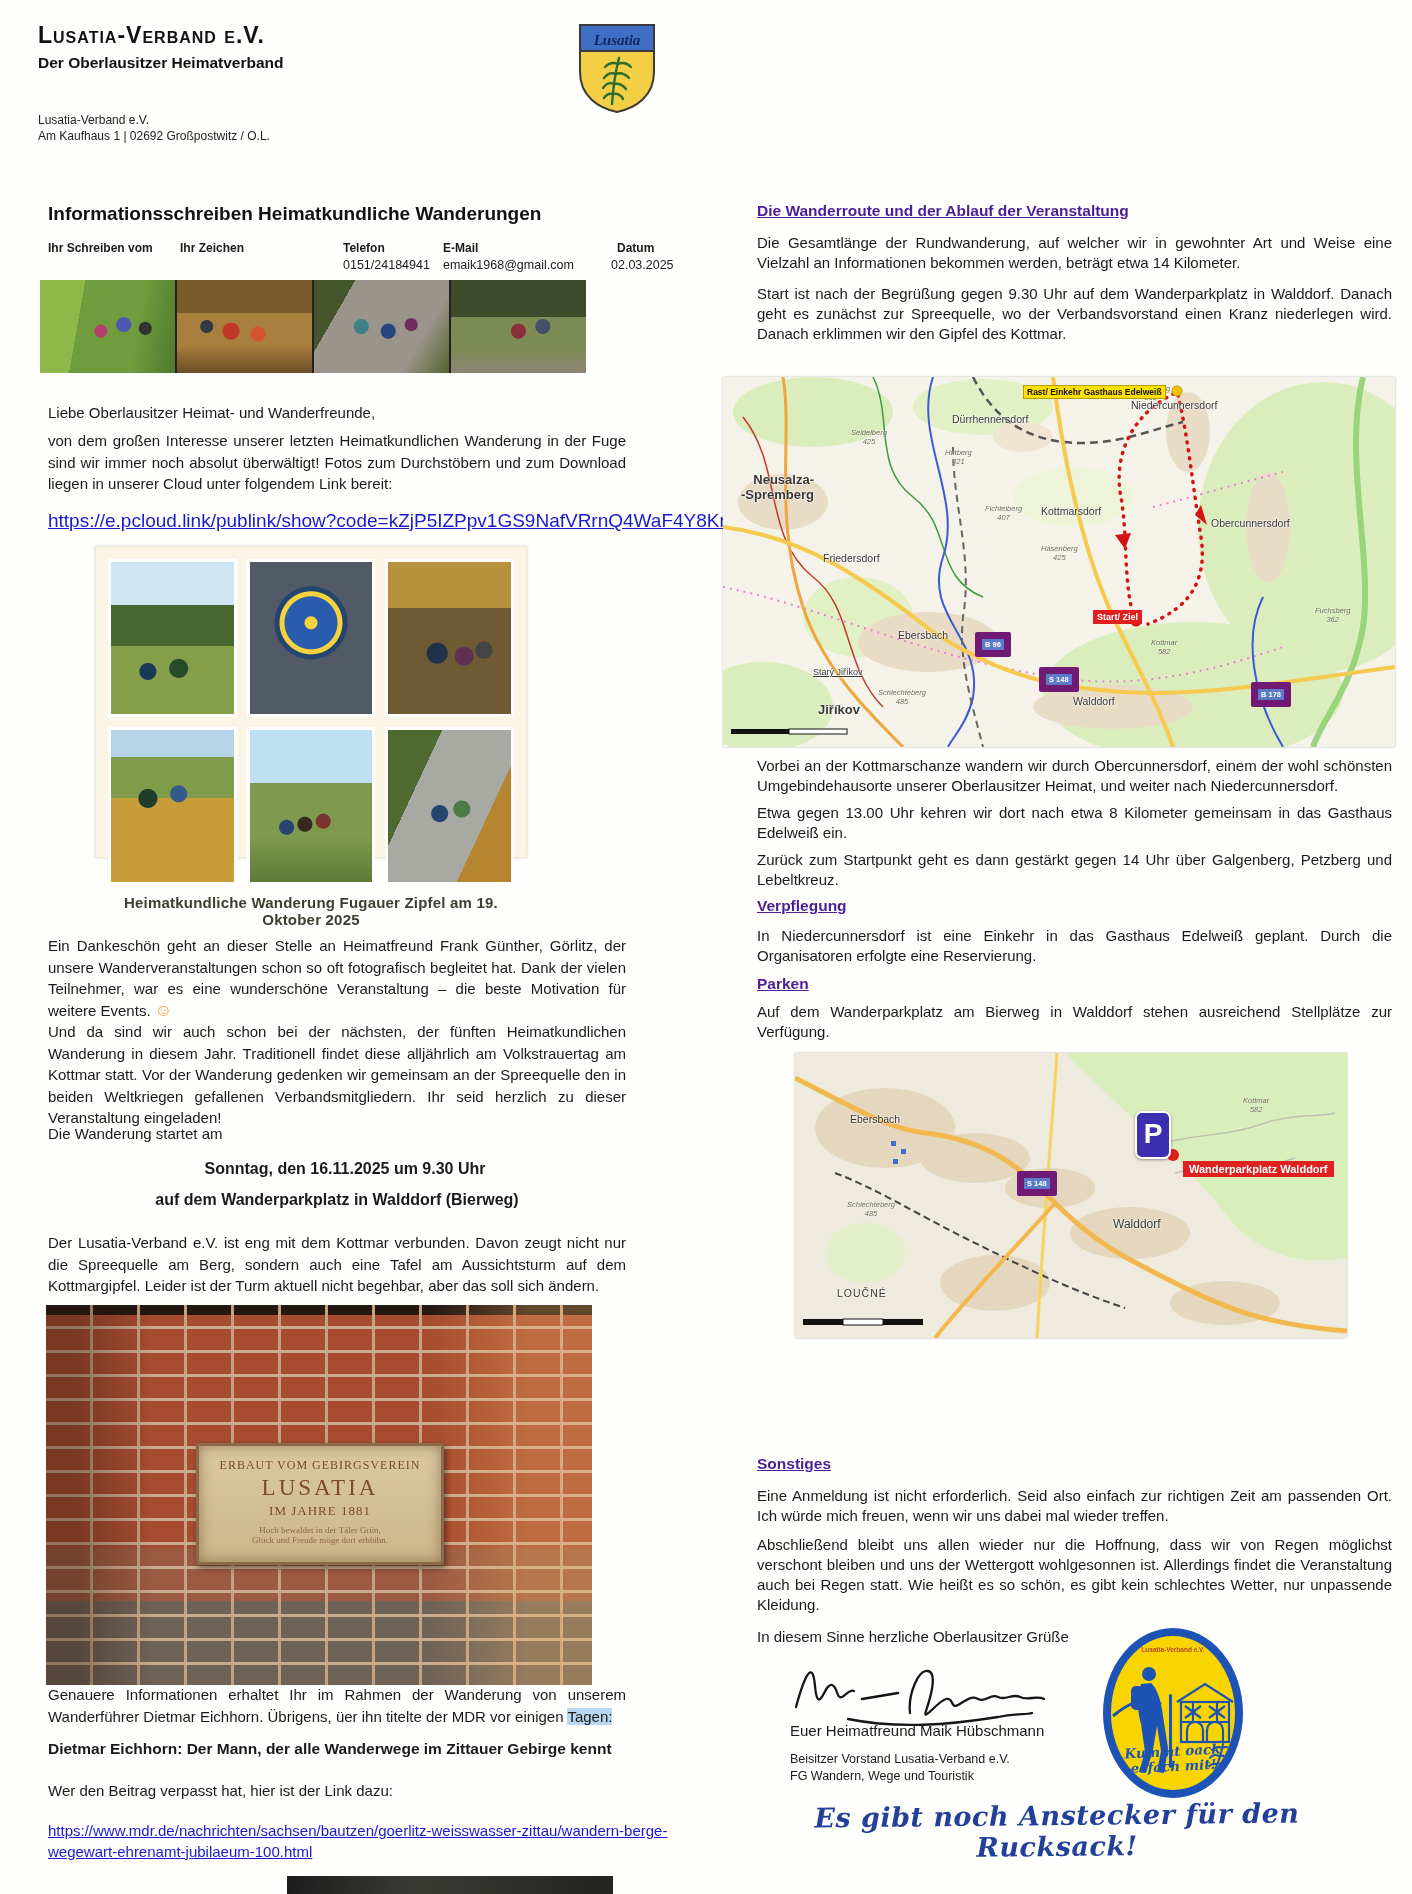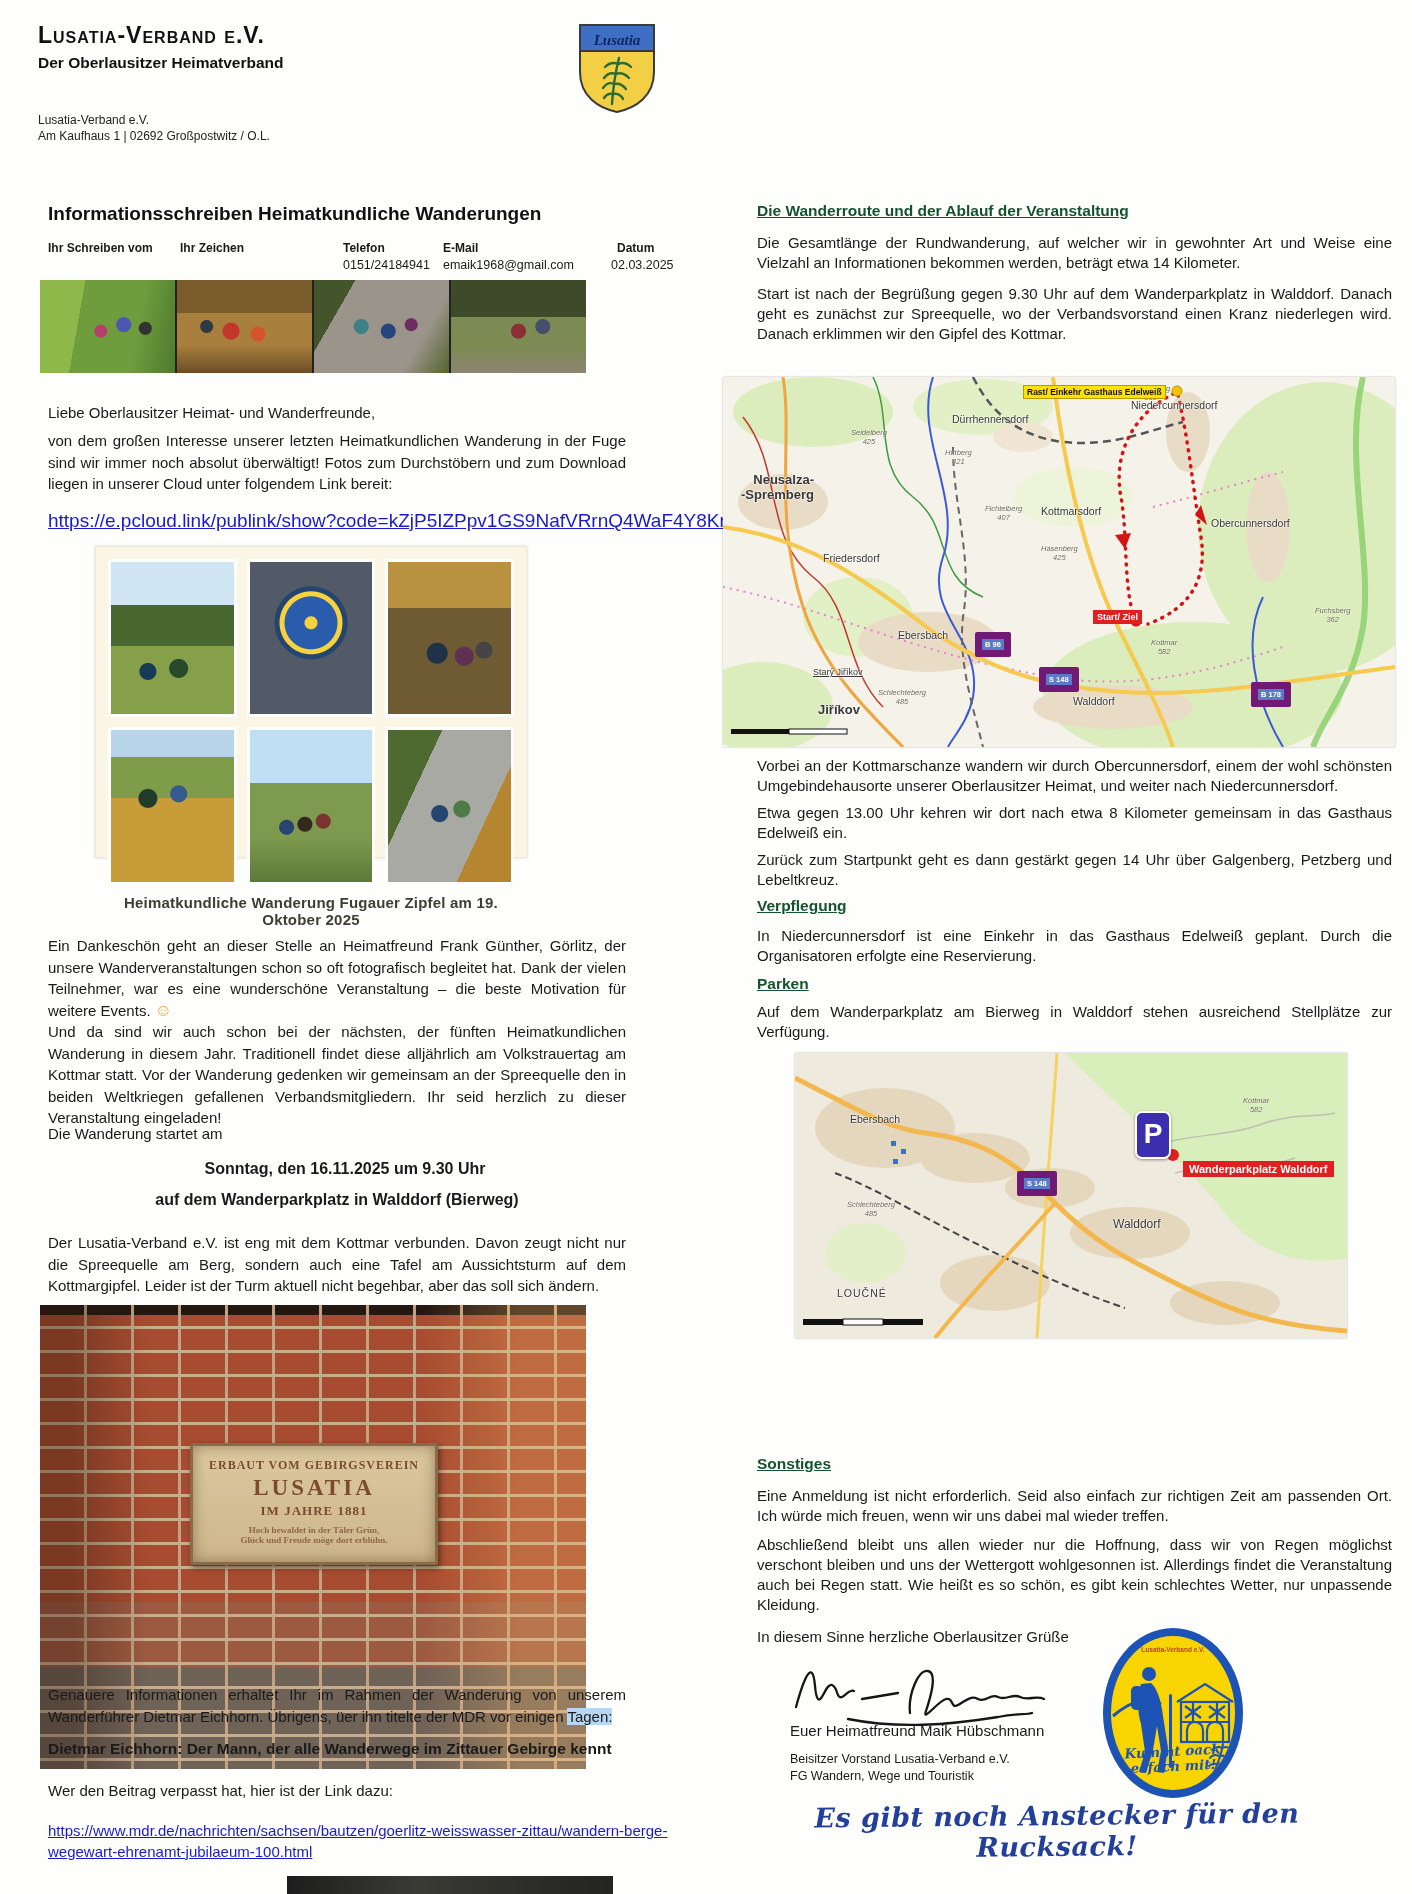--- a/index.html
+++ b/index.html
@@ -4,21 +4,21 @@
 <style>
   html,body{margin:0;padding:0;background:#e8e8e8;}
   .page{position:relative;width:1412px;height:1894px;background:#fefefc;overflow:hidden;
         font-family:"Liberation Sans",sans-serif;color:#1a1a1a;}
   .abs{position:absolute;}
   p{margin:0;}
   .j{text-align:justify;}
   .pre{white-space:pre-line;}
   .lcol{width:578px;font-size:15px;line-height:21.6px;}
   .rcol{width:635px;font-size:15px;line-height:19.9px;}
-  .rhead{font-size:15.5px;font-weight:bold;text-decoration:underline;color:#14532d;}
+  .rhead{font-size:15.5px;font-weight:bold;text-decoration:underline;color:#4c1d95;}
   a{color:#1a1acd;text-decoration:underline;cursor:pointer;}
   .hl{background:#b9d7f3;}
   .orgname{font-size:23px;font-weight:bold;font-variant-caps:small-caps;letter-spacing:1px;color:#111;}
   .orgsub{font-size:15.5px;font-weight:bold;color:#111;}
   .addr{font-size:12px;color:#222;line-height:16px;}
   .doctitle{font-size:19px;font-weight:bold;color:#111;}
   .metal{font-size:12px;font-weight:bold;}
   .metav{font-size:12.5px;}
   .center{text-align:center;}
   .evt{font-size:16px;font-weight:bold;}
@@ -165,21 +165,21 @@
   </div>
 
   <p class="abs lcol j" style="left:48px;top:935px;"><span>Ein Dankeschön geht an dieser Stelle an Heimatfreund Frank Günther, Görlitz, der unsere Wanderveranstaltungen schon so oft fotografisch begleitet hat. Dank der vielen Teilnehmer, war es eine wunderschöne Veranstaltung – die beste Motivation für weitere Events. </span><span class="smiley">☺</span></p>
 
   <p class="abs lcol j" style="left:48px;top:1021px;">Und da sind wir auch schon bei der nächsten, der fünften Heimatkundlichen Wanderung in diesem Jahr. Traditionell findet diese alljährlich am Volkstrauertag am Kottmar statt. Vor der Wanderung gedenken wir gemeinsam an der Spreequelle den in beiden Weltkriegen gefallenen Verbandsmitgliedern. Ihr seid herzlich zu dieser Veranstaltung eingeladen!</p>
   <p class="abs lcol" style="left:48px;top:1123px;">Die Wanderung startet am</p>
   <p class="abs lcol center evt" style="left:56px;top:1158px;">Sonntag, den 16.11.2025 um 9.30 Uhr</p>
   <p class="abs lcol center evt" style="left:48px;top:1189px;">auf dem Wanderparkplatz in Walddorf (Bierweg)</p>
   <p class="abs lcol j" style="left:48px;top:1232px;">Der Lusatia-Verband e.V. ist eng mit dem Kottmar verbunden. Davon zeugt nicht nur die Spreequelle am Berg, sondern auch eine Tafel am Aussichtsturm auf dem Kottmargipfel. Leider ist der Turm aktuell nicht begehbar, aber das soll sich ändern.</p>
 
-  <div class="abs tower" style="left:40px;top:1305px;width:546px;height:464px;font-weight:bold;">
+  <div class="abs tower" style="left:46px;top:1305px;width:546px;height:380px;">
     <div class="plaque">
       <div class="plq1">ERBAUT VOM GEBIRGSVEREIN</div>
       <div class="plq2">LUSATIA</div>
       <div class="plq3">IM JAHRE 1881</div>
       <div class="plq4">Hoch bewaldet in der Täler Grün,</div>
       <div class="plq4" style="margin-top:0;">Glück und Freude möge dort erblühn.</div>
     </div>
   </div>
 
   <p class="abs lcol" style="left:48px;top:1738px;font-weight:bold;font-size:15.5px;">Dietmar Eichhorn: Der Mann, der alle Wanderwege im Zittauer Gebirge kennt</p>

